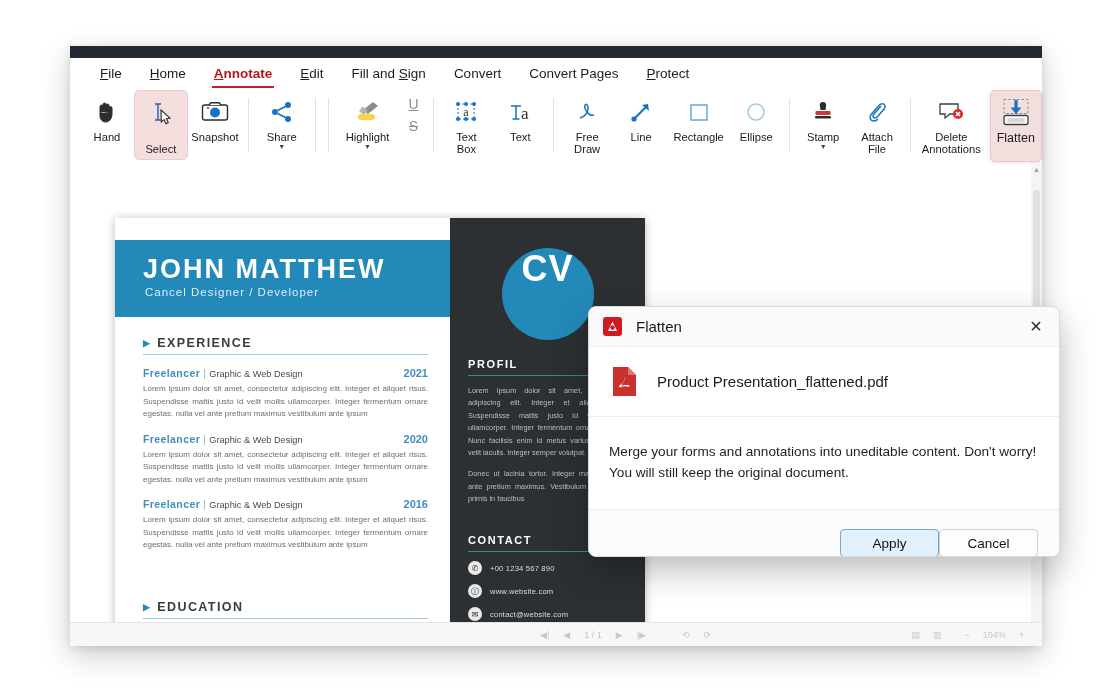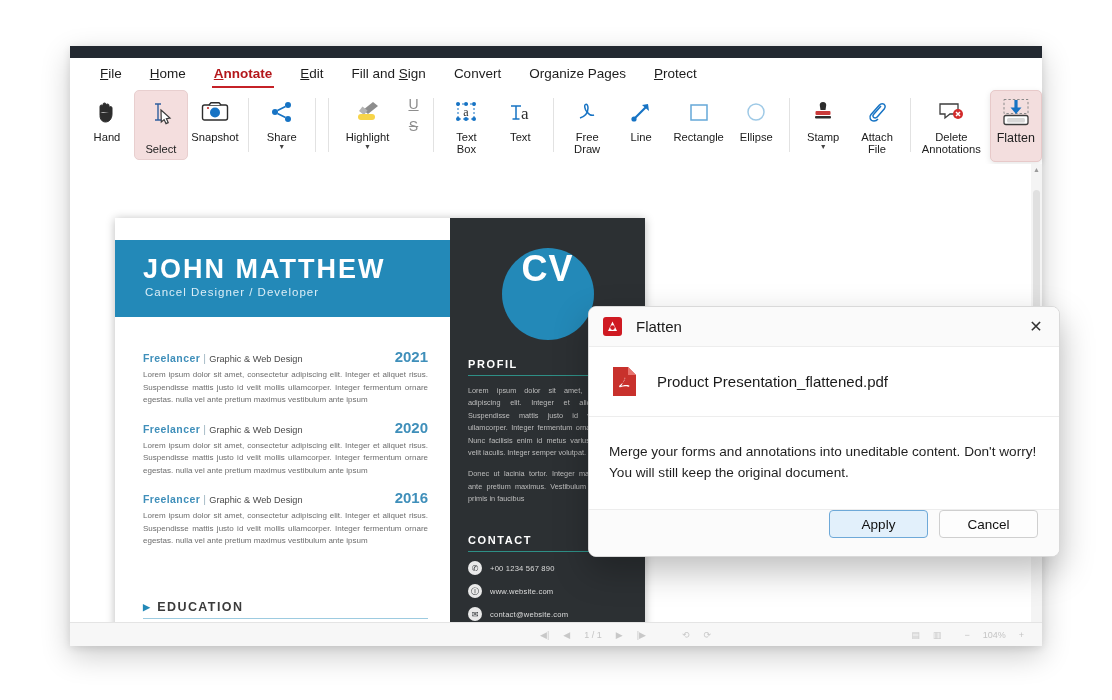--- a/index.html
+++ b/index.html
@@ -93,21 +93,21 @@
   .sec-title {
     font-size:12.5px; letter-spacing:1.4px; color:#3b3b3b; font-weight:bold;
     padding-bottom:4px; border-bottom:1.5px solid #9dcbe0; display:block;
   }
   .sec-title .arw { color:#2389b8; font-size:9px; margin-right:6px; vertical-align:1px;}
   .job { margin-top: 12px; }
   .job-hd { display:flex; justify-content:space-between; align-items:baseline; }
   .job-role { font-size:10.5px; color:#3f8fba; font-weight:bold; letter-spacing:.4px; }
   .job-role .bar { color:#9fb6c2; font-weight:normal; margin:0 3px;}
   .job-role .sub { color:#4a4a4a; font-weight:normal; font-size:9.2px; letter-spacing:0;}
-  .job-year { font-size:15px; color:#3f8fba; font-weight:bold; }
+  .job-year { font-size:11px; color:#3f8fba; font-weight:bold; }
   .job-desc { font-size:8px; color:#6d6d6d; line-height:12.5px; margin-top:4px; text-align:justify; }
 
   .cv-circle {
     position:absolute; left:50%; top:30px; transform:translateX(-50%);
     width:92px; height:92px; border-radius:50%; background:#2389b8;
     display:flex; align-items:flex-start; justify-content:center;
   }
   .cv-circle span { color:#fff; font-size:36px; font-weight:bold; letter-spacing:1px; }
   .rsec { position:absolute; left:18px; width:160px; }
   .rsec-title {
@@ -161,22 +161,22 @@
                font-size:16px; color:#333; border-radius:4px; }
   .dlg-file {
     height:70px; display:flex; align-items:center; padding-left:24px;
     border-bottom:1px solid #ededed;
   }
   .pdf-ic { width:23px; height:29px; margin-right:21px; flex:0 0 23px; }
   .dlg-filename { font-size:15px; color:#1b1b1b; }
   .dlg-body { padding:24px 20px 0 20px; height:92px; }
   .dlg-body p { font-size:13.6px; color:#1f1f1f; line-height:21px; }
   .dlg-foot {
-    border-top:1px solid #ededed; height:48px; display:flex; align-items:flex-start;
-    justify-content:flex-end; gap:11px; padding-right:21px; background:#fbfbfb;
+    border-top:1px solid #ededed; height:48px; display:flex; align-items:flex-end;
+    justify-content:flex-end; padding-right:21px; background:#fbfbfb;
   }
   .btn {
     height:28px; min-width:99px; border-radius:4px; font-size:13.5px;
     display:flex; align-items:center; justify-content:center; cursor:default;
   }
   .btn-primary { background:#e2f0fb; border:1.4px solid #6ea9d8; color:#111; }
   .btn-default { background:#fdfdfd; border:1px solid #cfcfcf; color:#111; }
 </style>
 </head>
 <body>
@@ -187,21 +187,21 @@
 
     <div class="titlebar"></div>
 
     <div class="menubar">
       <div class="menu-item"><span class="u">F</span><span>ile</span></div>
       <div class="menu-item"><span class="u">H</span><span>ome</span></div>
       <div class="menu-item active"><span class="u">A</span><span>nnotate</span></div>
       <div class="menu-item"><span class="u">E</span><span>dit</span></div>
       <div class="menu-item">Fill and <span class="u">S</span>ign</div>
       <div class="menu-item"><span>Convert</span></div>
-      <div class="menu-item"><span>Organize Pages</span></div>
+      <div class="menu-item"><span>Convert Pages</span></div>
       <div class="menu-item"><span class="u">P</span><span>rotect</span></div>
     </div>
 
     <div class="ribbon">
 
       <div class="tool">
         <div class="ic">
           <svg width="22" height="24" viewBox="0 0 22 24">
               <path d="M4 13V6.5a1.5 1.5 0 013 0V12M7 12V4.5a1.5 1.5 0 013 0V12M10 12V5.5a1.5 1.5 0 013 0V12M13 12V8a1.5 1.5 0 013 0v6c0 5-3 8-6.5 8S4 19 4 15.5V13" fill="#2d2d2d" stroke="#2d2d2d" stroke-width="1"></path>
             </svg>
@@ -396,20 +396,21 @@
       <div class="page-shadow">
         <div class="resume">
 
           <div class="res-left">
             <div class="banner">
               <h1>JOHN MATTHEW</h1>
               <h2>Cancel Designer / Developer</h2>
             </div>
 
             <div class="sec" style="top:118px;">
+              <span class="sec-title"><span class="arw">▶</span><span>EXPERIENCE</span></span>
 
               <div class="job">
                 <div class="job-hd">
                   <div class="job-role"><span>Freelancer</span><span class="bar">|</span><span class="sub">Graphic &amp; Web Design</span></div>
                   <div class="job-year">2021</div>
                 </div>
                 <div class="job-desc">Lorem ipsum dolor sit amet, consectetur adipiscing elit. Integer et aliquet risus. Suspendisse mattis justo id velit mollis ullamcorper. Integer fermentum ornare egestas. nulla vel ante pretium maximus vestibulum ante ipsum</div>
               </div>
 
               <div class="job">

